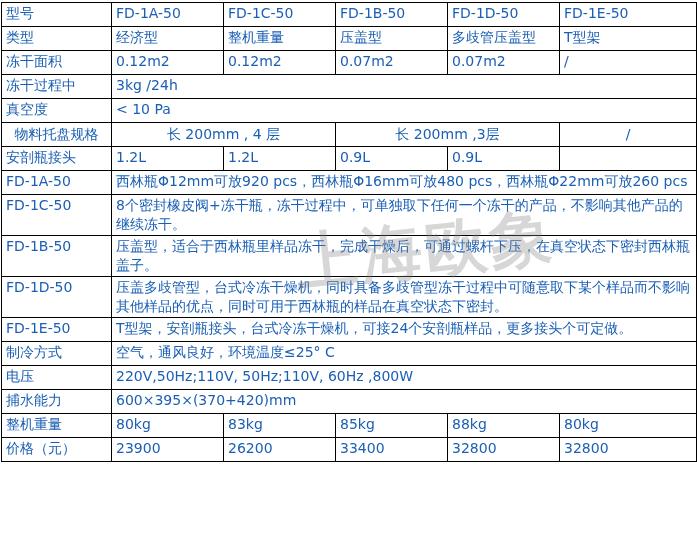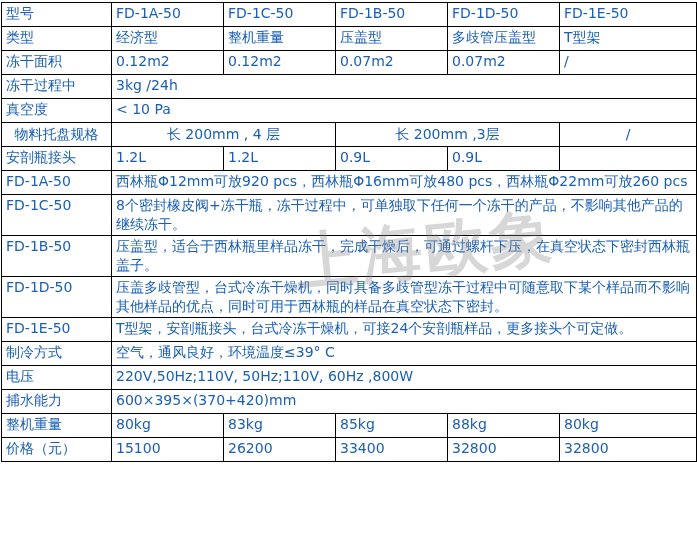--- a/index.html
+++ b/index.html
@@ -136,21 +136,21 @@
       <td colspan="5">压盖多歧管型，台式冷冻干燥机，同时具备多歧管型冻干过程中可随意取下某个样品而不影响其他样品的优点，同时可用于西林瓶的样品在真空状态下密封。</td>
     </tr>
 
     <tr>
       <th>FD-1E-50</th>
       <td colspan="5">T型架，安剖瓶接头，台式冷冻干燥机，可接24个安剖瓶样品，更多接头个可定做。</td>
     </tr>
 
     <tr>
       <th>制冷方式</th>
-      <td colspan="5">空气，通风良好，环境温度≤39° C</td>
+      <td colspan="5">空气，通风良好，环境温度≤25° C</td>
     </tr>
 
     <tr>
       <th>电压</th>
       <td colspan="5">220V,50Hz;110V, 50Hz;110V, 60Hz ,800W</td>
     </tr>
 
     <tr>
       <th>捕水能力</th>
       <td colspan="5">600×395×(370+420)mm</td>
@@ -160,21 +160,21 @@
       <th>整机重量</th>
       <td>80kg</td>
       <td>83kg</td>
       <td>85kg</td>
       <td>88kg</td>
       <td>80kg</td>
     </tr>
 
     <tr>
       <th>价格（元）</th>
-      <td>15100</td>
+      <td>23900</td>
       <td>26200</td>
       <td>33400</td>
       <td>32800</td>
       <td>32800</td>
     </tr>
 
   </tbody>
     </table>
 </div>
 

